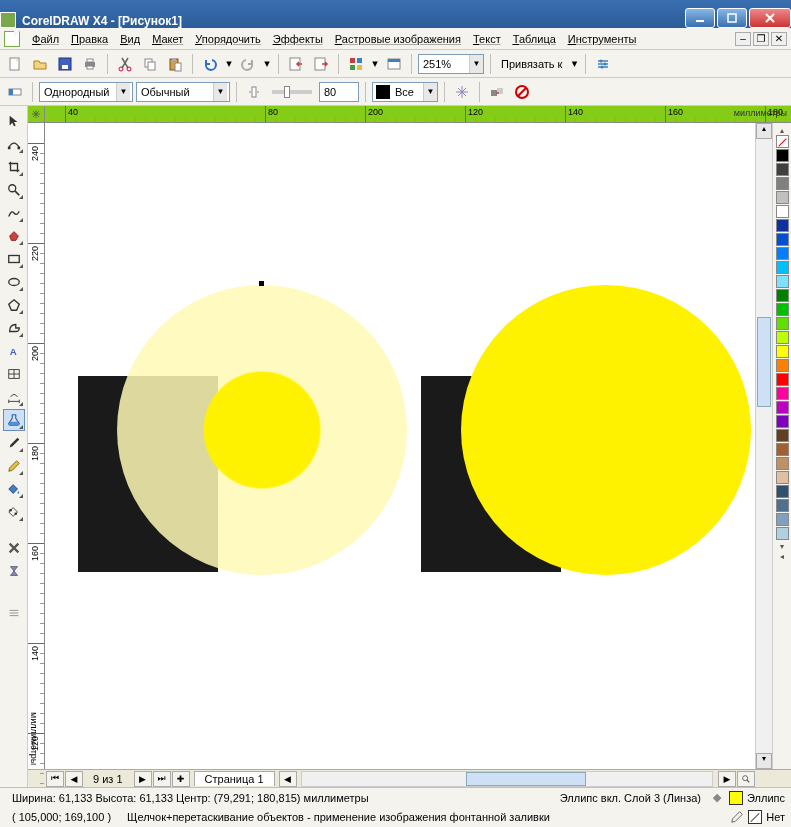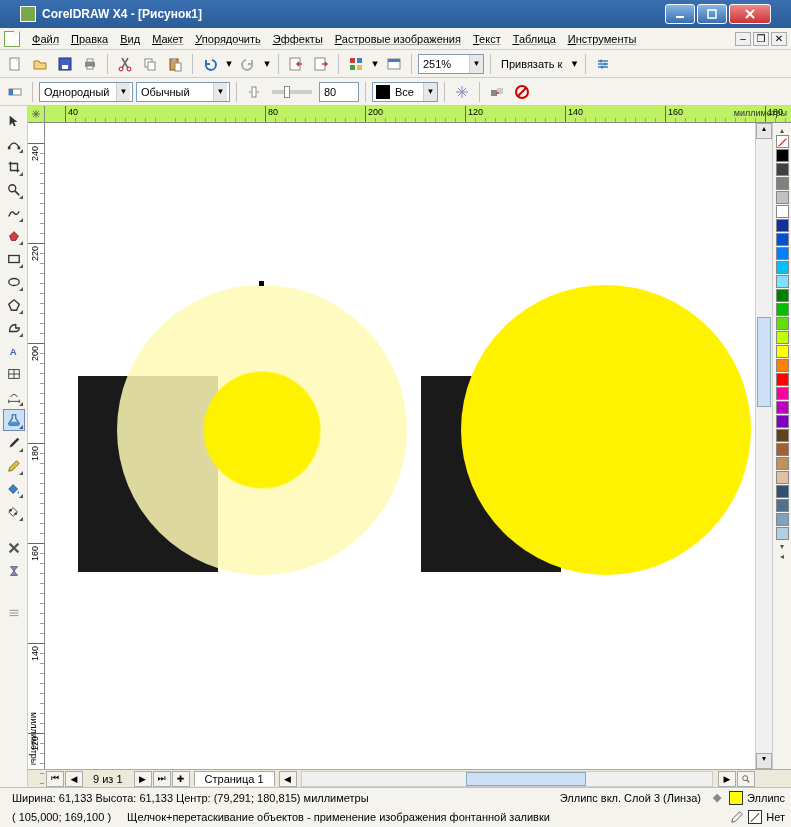--- a/index.html
+++ b/index.html
@@ -1,19 +1,19 @@
 <!DOCTYPE html>
 <html><head>
 <meta charset="utf-8">
 <style>
 * { margin: 0; padding: 0; box-sizing: border-box; font-family: Tahoma, sans-serif; font-size: 11px; }
 body { width: 791px; height: 827px; background: #ece9d8; display: flex; flex-direction: column; overflow: hidden; }
 
 
-.titlebar { height: 28px; background: linear-gradient(#3a6fb0, #2b5c99); display: flex; align-items: center; padding: 0 20px; color: #fff; }
+.titlebar { height: 28px; background: linear-gradient(#3a6fb0, #2b5c99); display: flex; align-items: flex-end; padding: 0 0; color: #fff; }
 .titlebar .appicon { width: 16px; height: 16px; background: #7aa84c; border: 1px solid #fff; margin-right: 6px; }
 .titlebar .title { flex: 1; font-weight: bold; font-size: 12px; }
 .win-btn { width: 30px; height: 20px; margin-left: 2px; display: flex; align-items: center; justify-content: center; border: 1px solid #fff; border-radius: 3px; }
 .win-min { background: linear-gradient(#86b7e8,#3a6fb0); }
 .win-max { background: linear-gradient(#86b7e8,#3a6fb0); }
 .win-close { background: linear-gradient(#e88,#c33); width: 42px; }
 .win-btn svg { width: 12px; height: 12px; }
 
 
 .menubar { height: 22px; display: flex; align-items: center; padding: 0 4px; background: #f4f3ee; border-bottom: 1px solid #ccc; }
@@ -43,21 +43,21 @@
 
 .main { flex: 1; display: flex; position: relative; overflow: hidden; }
 .toolbox { width: 28px; background: #f4f3ee; border-right: 1px solid #d0cdbd; display: flex; flex-direction: column; align-items: center; padding-top: 4px; gap: 1px; }
 .tool-btn { width: 22px; height: 22px; border: 1px solid transparent; display: flex; align-items: center; justify-content: center; cursor: default; }
 .tool-btn.active { border: 1px solid #6a8cbc; background: #cde0f5; }
 .tool-btn.has-fly { position: relative; }
 .tool-btn.has-fly:after { content:''; position:absolute; right:1px; bottom:1px; border:2px solid transparent; border-right-color:#555; border-bottom-color:#555; }
 
 
 .canvas-wrap { flex: 1; display: flex; flex-direction: column; background: #fff; position: relative; }
-.ruler-h { height: 17px; background: #bef264; border-bottom: 1px solid #888; display: flex; position: relative; font-size: 9px; }
+.ruler-h { height: 17px; background: #84cc16; border-bottom: 1px solid #888; display: flex; position: relative; font-size: 9px; }
 .ruler-h .origin { width: 17px; border-right: 1px solid #888; display:flex;align-items:center;justify-content:center; }
 .ruler-h .ticks { flex: 1; position: relative; }
 .ruler-h .unit-label { position: absolute; right: 4px; top: 2px; font-size: 9px; color: #333; }
 .ruler-v { width: 17px; background: #fff; border-right: 1px solid #888; position: relative; font-size: 9px; }
 .ruler-v .unit-label { position: absolute; bottom: 4px; left: 1px; writing-mode: vertical-rl; font-size: 9px; }
 .canvas-body { flex: 1; display: flex; }
 .canvas { flex: 1; background: #fff; position: relative; overflow: hidden; }
 
 
 .page-nav { height: 18px; border-top: 1px solid #aaa; display: flex; align-items: center; background: #ece9d8; }

